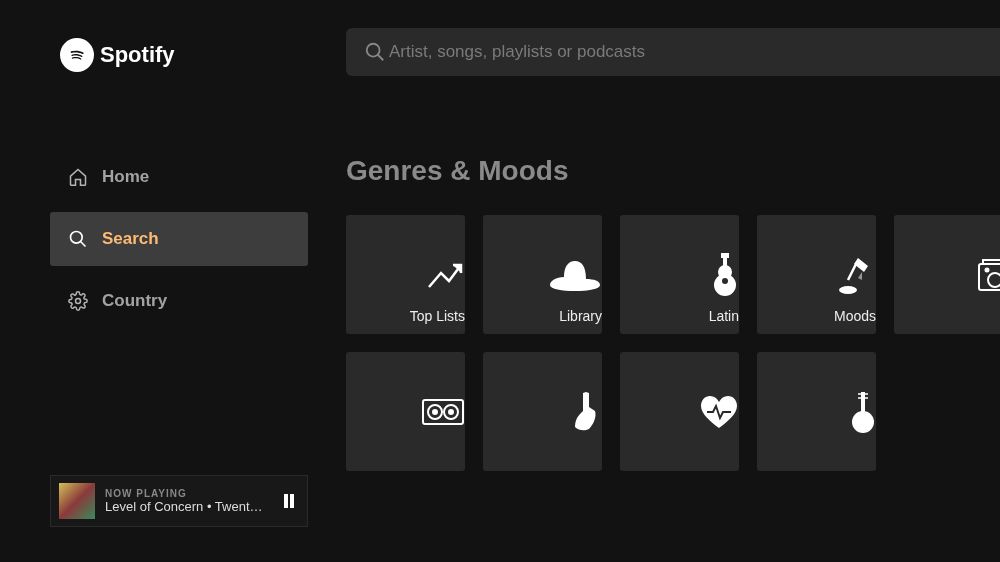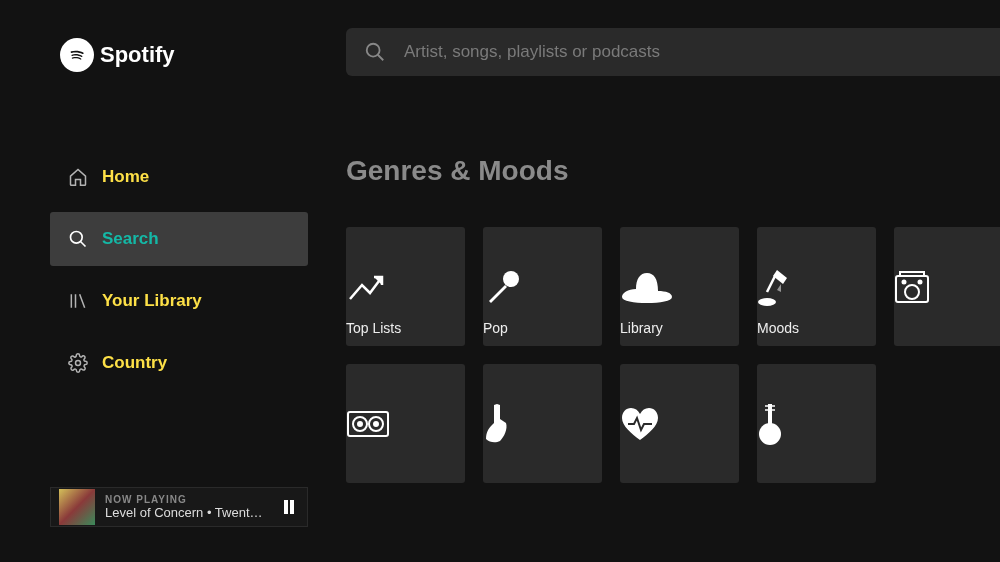--- a/index.html
+++ b/index.html
@@ -46,21 +46,21 @@
   align-items: center;
   padding: 0 18px;
 }
 .search-bar svg { flex-shrink: 0; }
 .search-input {
   background: transparent;
   border: none;
   outline: none;
   font-size: 17px;
   color: #fff;
-  margin-left: 18px;
+  margin-left: 3px;
   width: 100%;
 }
 .search-input::placeholder { color: #7a7a7a; }
 .sidebar {
   position: absolute;
   top: 150px;
   left: 50px;
   width: 258px;
 }
 .sidebar-item {
@@ -70,49 +70,49 @@
   padding: 0 18px;
   gap: 14px;
   border-radius: 3px;
   cursor: pointer;
   margin-bottom: 8px;
 }
 .sidebar-item.active { background: #3d3d3d; }
 .sidebar-label {
   font-size: 17px;
   font-weight: 600;
-  color: #fde047;
-}
-.sidebar-item.active .sidebar-label { color: #14b8a6; }
+  color: #a3a3a3;
+}
+.sidebar-item.active .sidebar-label { color: #fdba74; }
 .content {
   position: absolute;
   top: 155px;
   left: 346px;
   right: 0;
 }
 .section-title {
   font-size: 28px;
   font-weight: 700;
   color: #8a8a8a;
-  margin-bottom: 40px;
+  margin-bottom: 28px;
 }
 .cards {
   display: flex;
   gap: 18px;
   flex-wrap: wrap;
   width: 704px;
 }
 .card {
   width: 119px;
   height: 119px;
   background: #2a2a2a;
   border-radius: 3px;
   display: flex;
   flex-direction: column;
-  align-items: flex-start;
+  align-items: flex-end;
   justify-content: center;
   gap: 8px;
   cursor: pointer;
   position: relative;
 }
 .card .icon-wrap {
   height: 44px;
   display: flex;
   align-items: center;
   justify-content: center;
@@ -122,21 +122,21 @@
   font-weight: 500;
   color: #eee;
   position: absolute;
   bottom: 10px;
 }
 .now-playing {
   position: absolute;
   bottom: 35px;
   left: 50px;
   width: 258px;
-  height: 40px;
+  height: 52px;
   background: #181818;
   border: 1px solid #2a2a2a;
   display: flex;
   align-items: center;
   padding: 0 8px;
   gap: 10px;
 }
 .np-art {
   width: 36px;
   height: 36px;
@@ -196,26 +196,20 @@
   </div>
   <div class="sidebar-item active">
     <svg width="20" height="20" viewBox="0 0 24 24" fill="none" stroke="#fff" stroke-width="2">
         <circle cx="10" cy="10" r="7"></circle>
         <line x1="21" y1="21" x2="15" y2="15"></line>
       </svg>
     <span class="sidebar-label">Search</span>
   </div>
   <div class="sidebar-item">
     <svg width="20" height="20" viewBox="0 0 24 24" fill="none" stroke="#b3b3b3" stroke-width="1.8">
-        <path d="M4 4v16M9 4v16M14 4l6 16"></path>
-      </svg>
-    <span class="sidebar-label">Your Library</span>
-  </div>
-  <div class="sidebar-item">
-    <svg width="20" height="20" viewBox="0 0 24 24" fill="none" stroke="#b3b3b3" stroke-width="1.8">
         <circle cx="12" cy="12" r="3"></circle>
         <path d="M19.4 15a1.7 1.7 0 00.3 1.8l.1.1a2 2 0 11-2.8 2.8l-.1-.1a1.7 1.7 0 00-1.8-.3 1.7 1.7 0 00-1 1.5V21a2 2 0 01-4 0v-.1a1.7 1.7 0 00-1-1.5 1.7 1.7 0 00-1.8.3l-.1.1a2 2 0 11-2.8-2.8l.1-.1a1.7 1.7 0 00.3-1.8 1.7 1.7 0 00-1.5-1H3a2 2 0 010-4h.1a1.7 1.7 0 001.5-1 1.7 1.7 0 00-.3-1.8l-.1-.1a2 2 0 112.8-2.8l.1.1a1.7 1.7 0 001.8.3 1.7 1.7 0 001-1.5V3a2 2 0 014 0v.1a1.7 1.7 0 001 1.5 1.7 1.7 0 001.8-.3l.1-.1a2 2 0 112.8 2.8l-.1.1a1.7 1.7 0 00-.3 1.8 1.7 1.7 0 001.5 1H21a2 2 0 010 4h-.1a1.7 1.7 0 00-1.5 1z"></path>
       </svg>
     <span class="sidebar-label">Country</span>
   </div>
 </div>
 
 <div class="content">
   <h2 class="section-title">Genres &amp; Moods</h2>
   <div class="cards">
@@ -225,42 +219,45 @@
           <svg width="40" height="36" viewBox="0 0 40 36" fill="none" stroke="#fff" stroke-width="2.5">
             <path d="M4 30L16 16l8 8L36 8"></path>
             <path d="M28 8h8v8" fill="#fff"></path>
           </svg>
         </span>
       <span class="card-label">Top Lists</span>
     </div>
 
 
 
-    <div class="card">
-      <span class="icon-wrap">
-          <svg width="40" height="40" viewBox="0 0 40 40" fill="#fff">
-            <circle cx="28" cy="12" r="8"></circle>
-            <path d="M22 18L6 34l2 2 16-16z"></path>
-          </svg>
-        </span>
-      <span class="card-label">Pop</span>
-    </div>
 
     <div class="card">
       <span class="icon-wrap">
           <svg width="54" height="32" viewBox="0 0 54 32" fill="#fff">
             <path d="M16 18c0-10 4-16 11-16s11 6 11 18c8 0 14 2 14 6 0 4-12 6-25 6S2 30 2 26c0-4 6-8 14-8z"></path>
           </svg>
         </span>
       <span class="card-label">Library</span>
     </div>
 
 
 
 
+    <div class="card">
+      <span class="icon-wrap">
+          <svg width="28" height="44" viewBox="0 0 28 44" fill="#fff">
+            <ellipse cx="14" cy="32" rx="11" ry="11"></ellipse>
+            <ellipse cx="14" cy="19" rx="7" ry="7"></ellipse>
+            <rect x="12" y="2" width="4" height="14"></rect>
+            <rect x="10" y="0" width="8" height="5"></rect>
+            <circle cx="14" cy="28" r="3" fill="#2a2a2a"></circle>
+          </svg>
+        </span>
+      <span class="card-label">Latin</span>
+    </div>
 
     <div class="card">
       <span class="icon-wrap">
           <svg width="38" height="42" viewBox="0 0 38 42" fill="#fff">
             <path d="M20 4l10 8-4 6-10-8z"></path>
             <path d="M18 10L10 26" stroke="#fff" stroke-width="2.5"></path>
             <ellipse cx="10" cy="36" rx="9" ry="4"></ellipse>
             <path d="M24 18l-4 6 4 2z" opacity="0.5"></path>
           </svg>
         </span>

